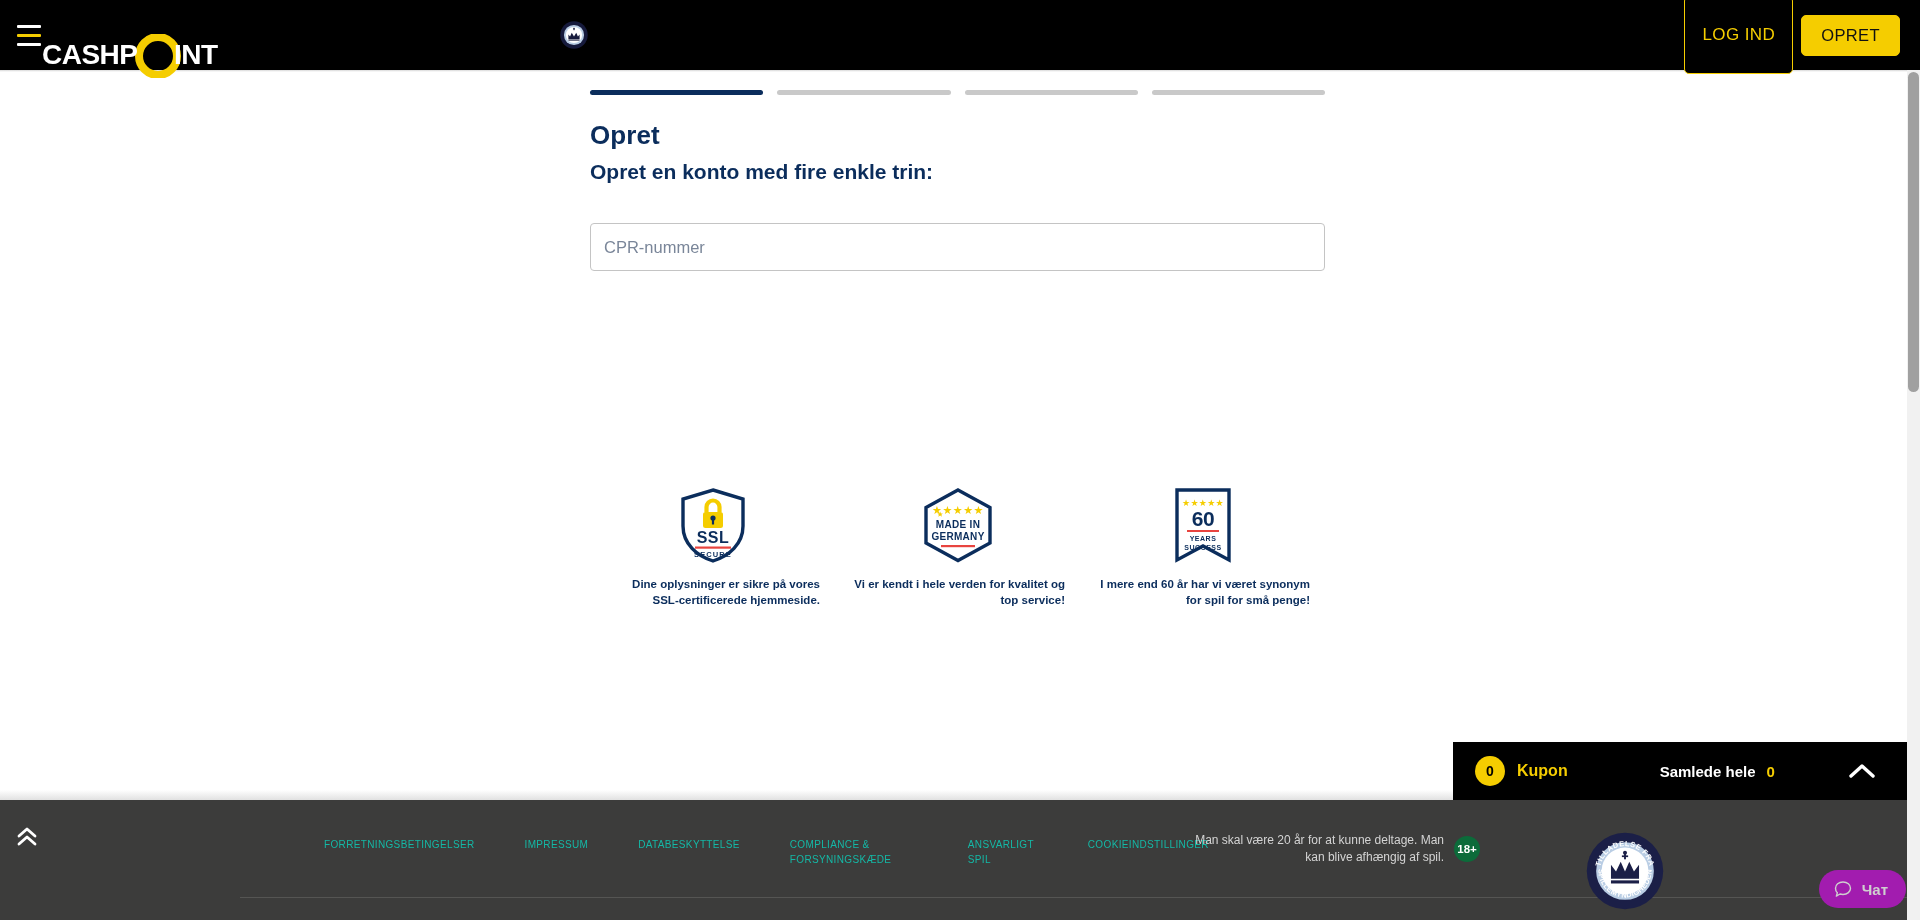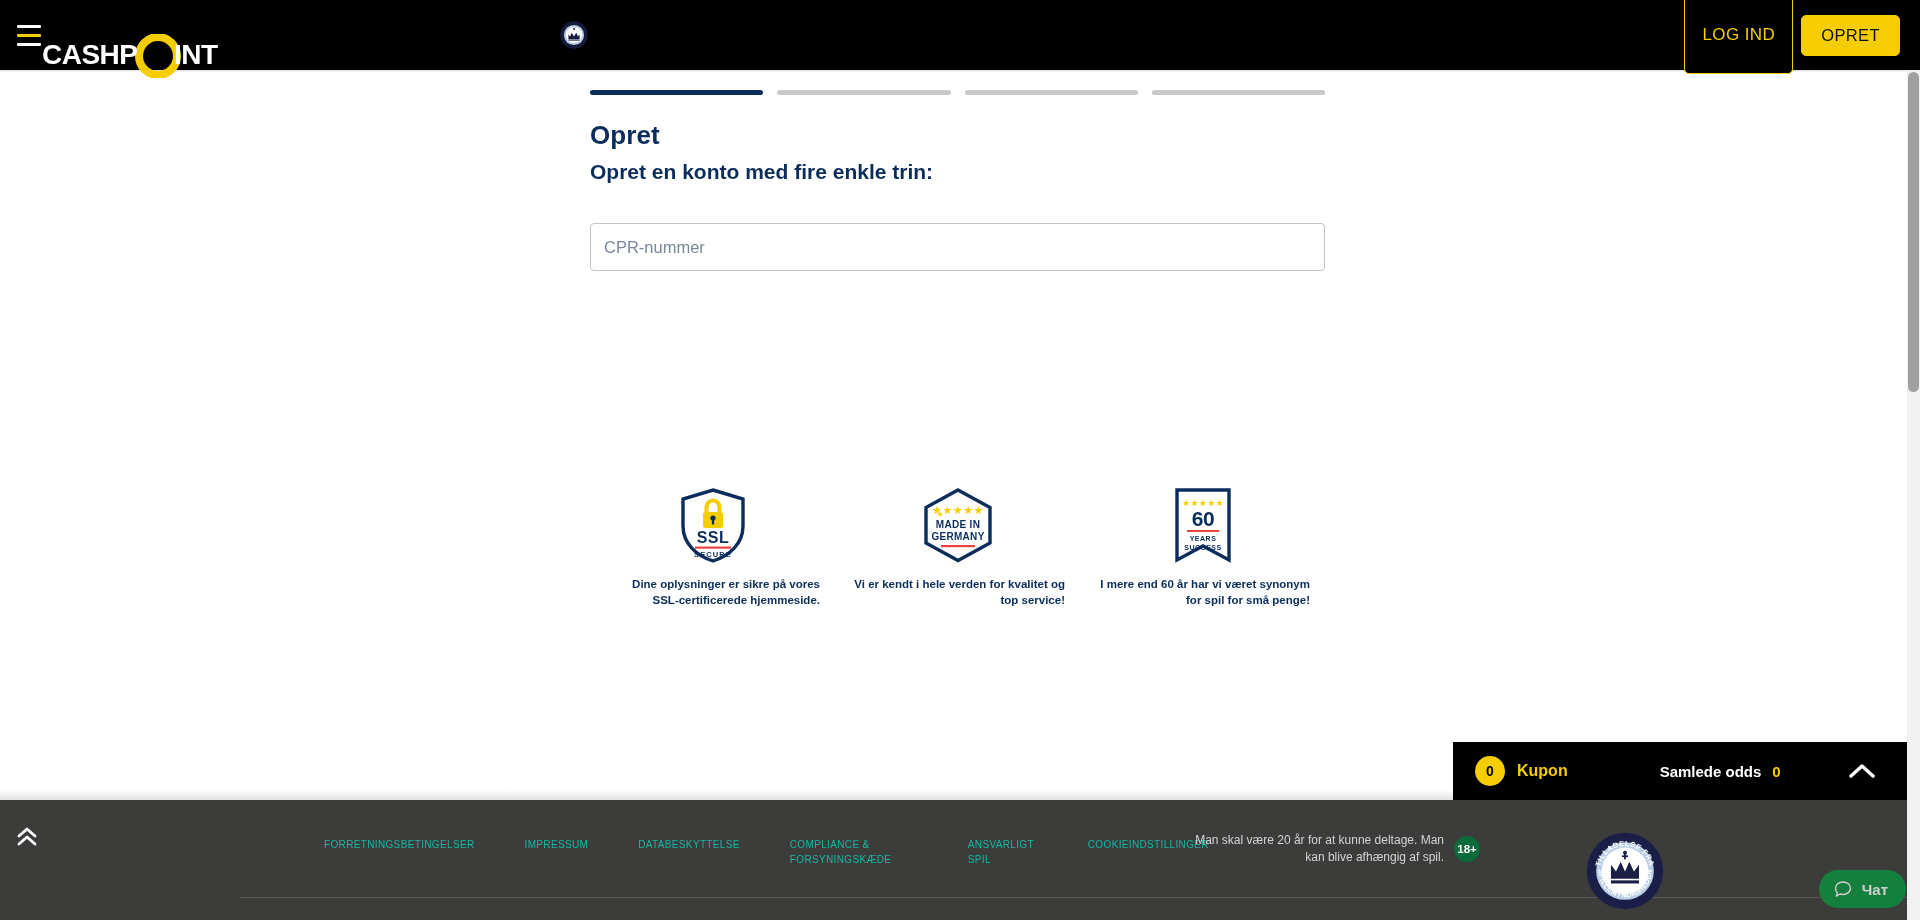--- a/index.html
+++ b/index.html
@@ -350,21 +350,21 @@
     width: 1667px;
     height: 1px;
     background: #555553;
   }
 
   .chat-btn {
     position: absolute;
     right: 14px; bottom: 12px;
     height: 38px;
     padding: 0 18px 0 14px;
-    background: #15803d;
+    background: #a21caf;
     border-radius: 19px;
     display: flex;
     align-items: center;
     gap: 9px;
     cursor: pointer;
     z-index: 35;
   }
   .chat-btn .lbl {
     color: #cfcfcf;
     font-size: 15px;
@@ -498,21 +498,21 @@
         </div>
         <div class="cap">I mere end 60 år har vi været synonym for spil for små penge!</div>
       </div>
 
     </div>
   </div>
 
   <div class="betslip">
     <div class="slip-count">0</div>
     <div class="slip-label">Kupon</div>
-    <div class="slip-odds-label">Samlede odds</div>
+    <div class="slip-odds-label">Samlede hele</div>
     <div class="slip-odds-val">0</div>
     <div class="slip-caret">
       <svg width="26" height="16" viewBox="0 0 26 16">
         <path d="M2 13 L13 3 L24 13" fill="none" stroke="#ffffff" stroke-width="3.4" stroke-linecap="round" stroke-linejoin="round"></path>
       </svg>
     </div>
   </div>
 
   <div class="footer">
     <div class="footer-fade"></div>

